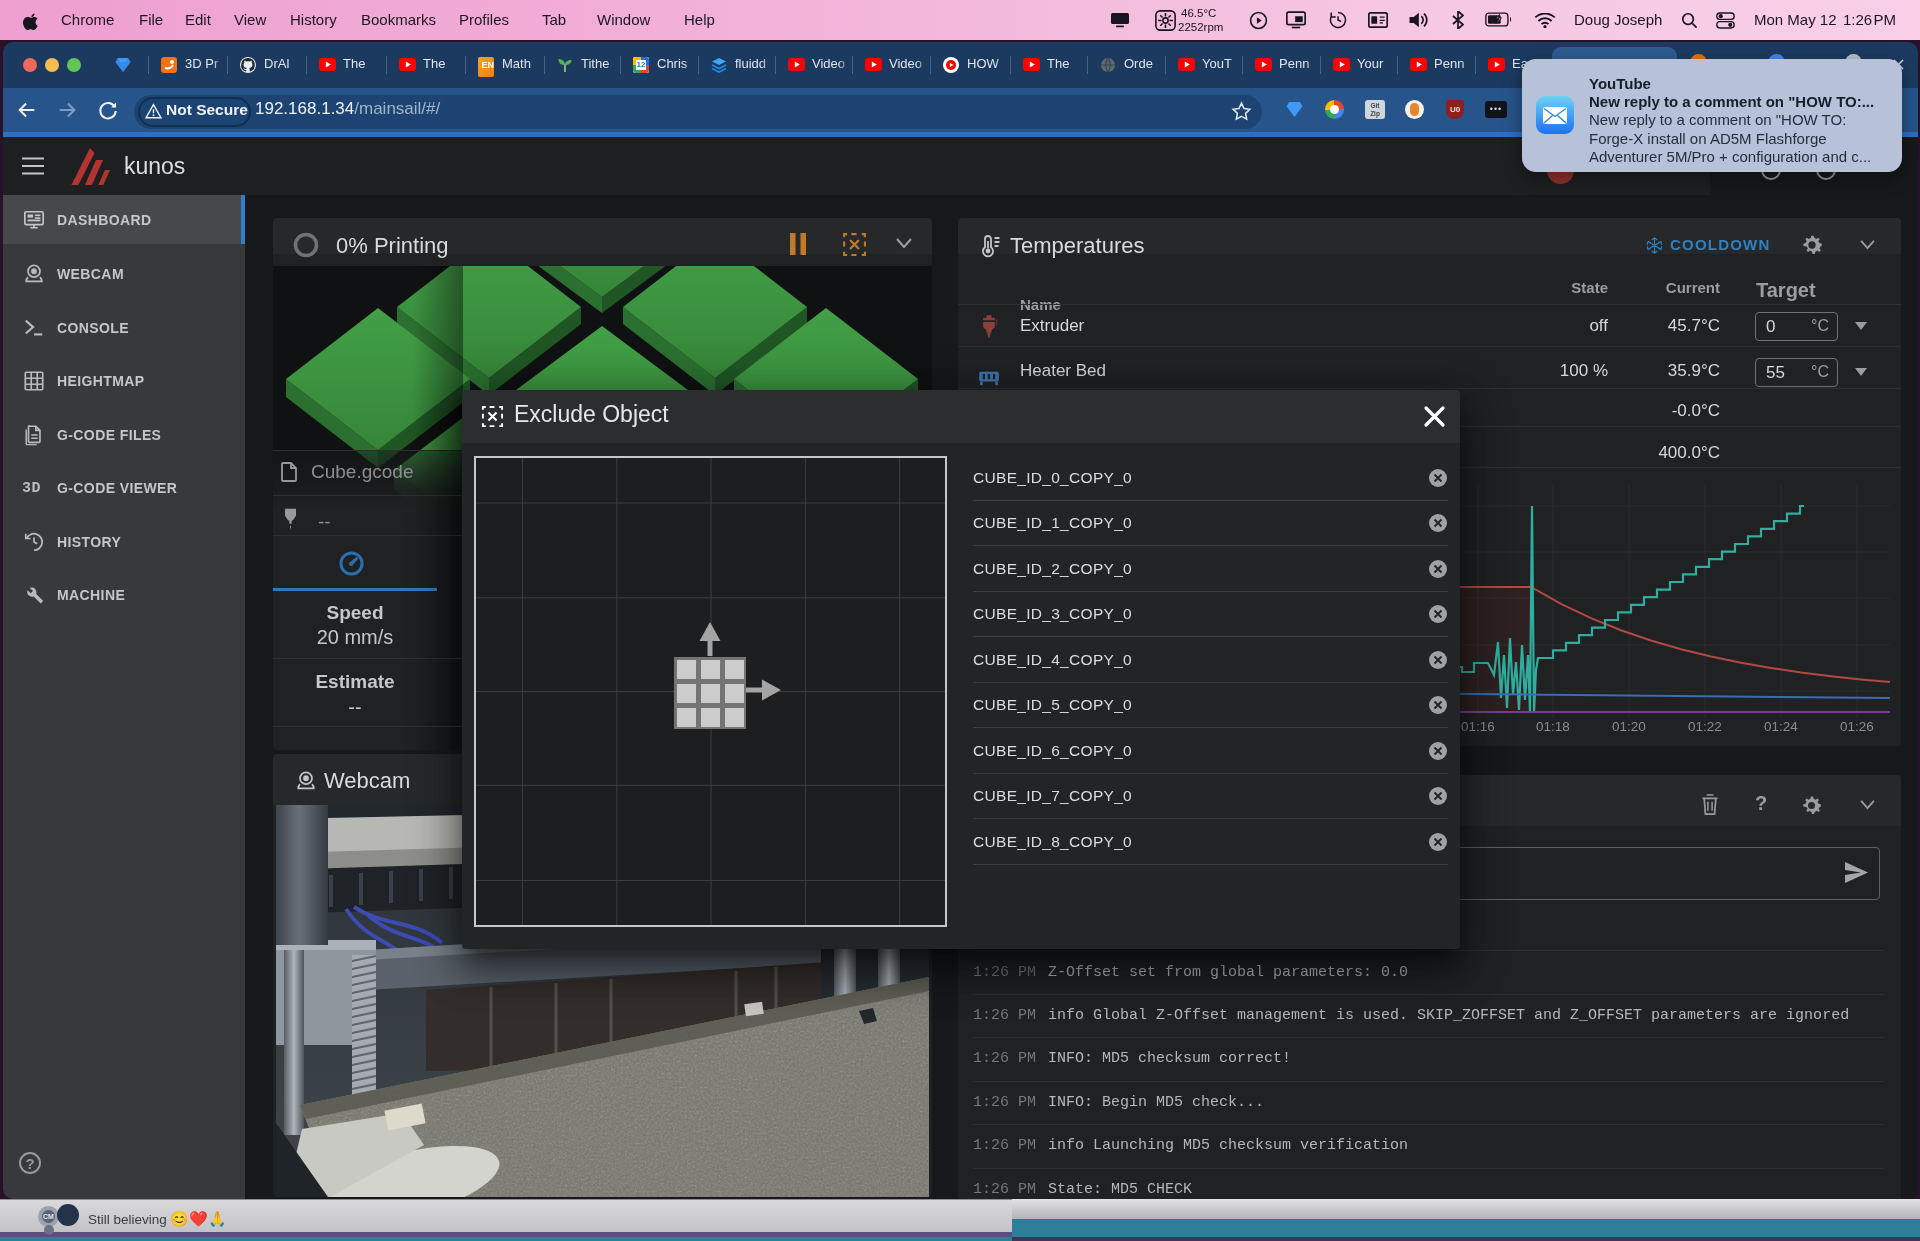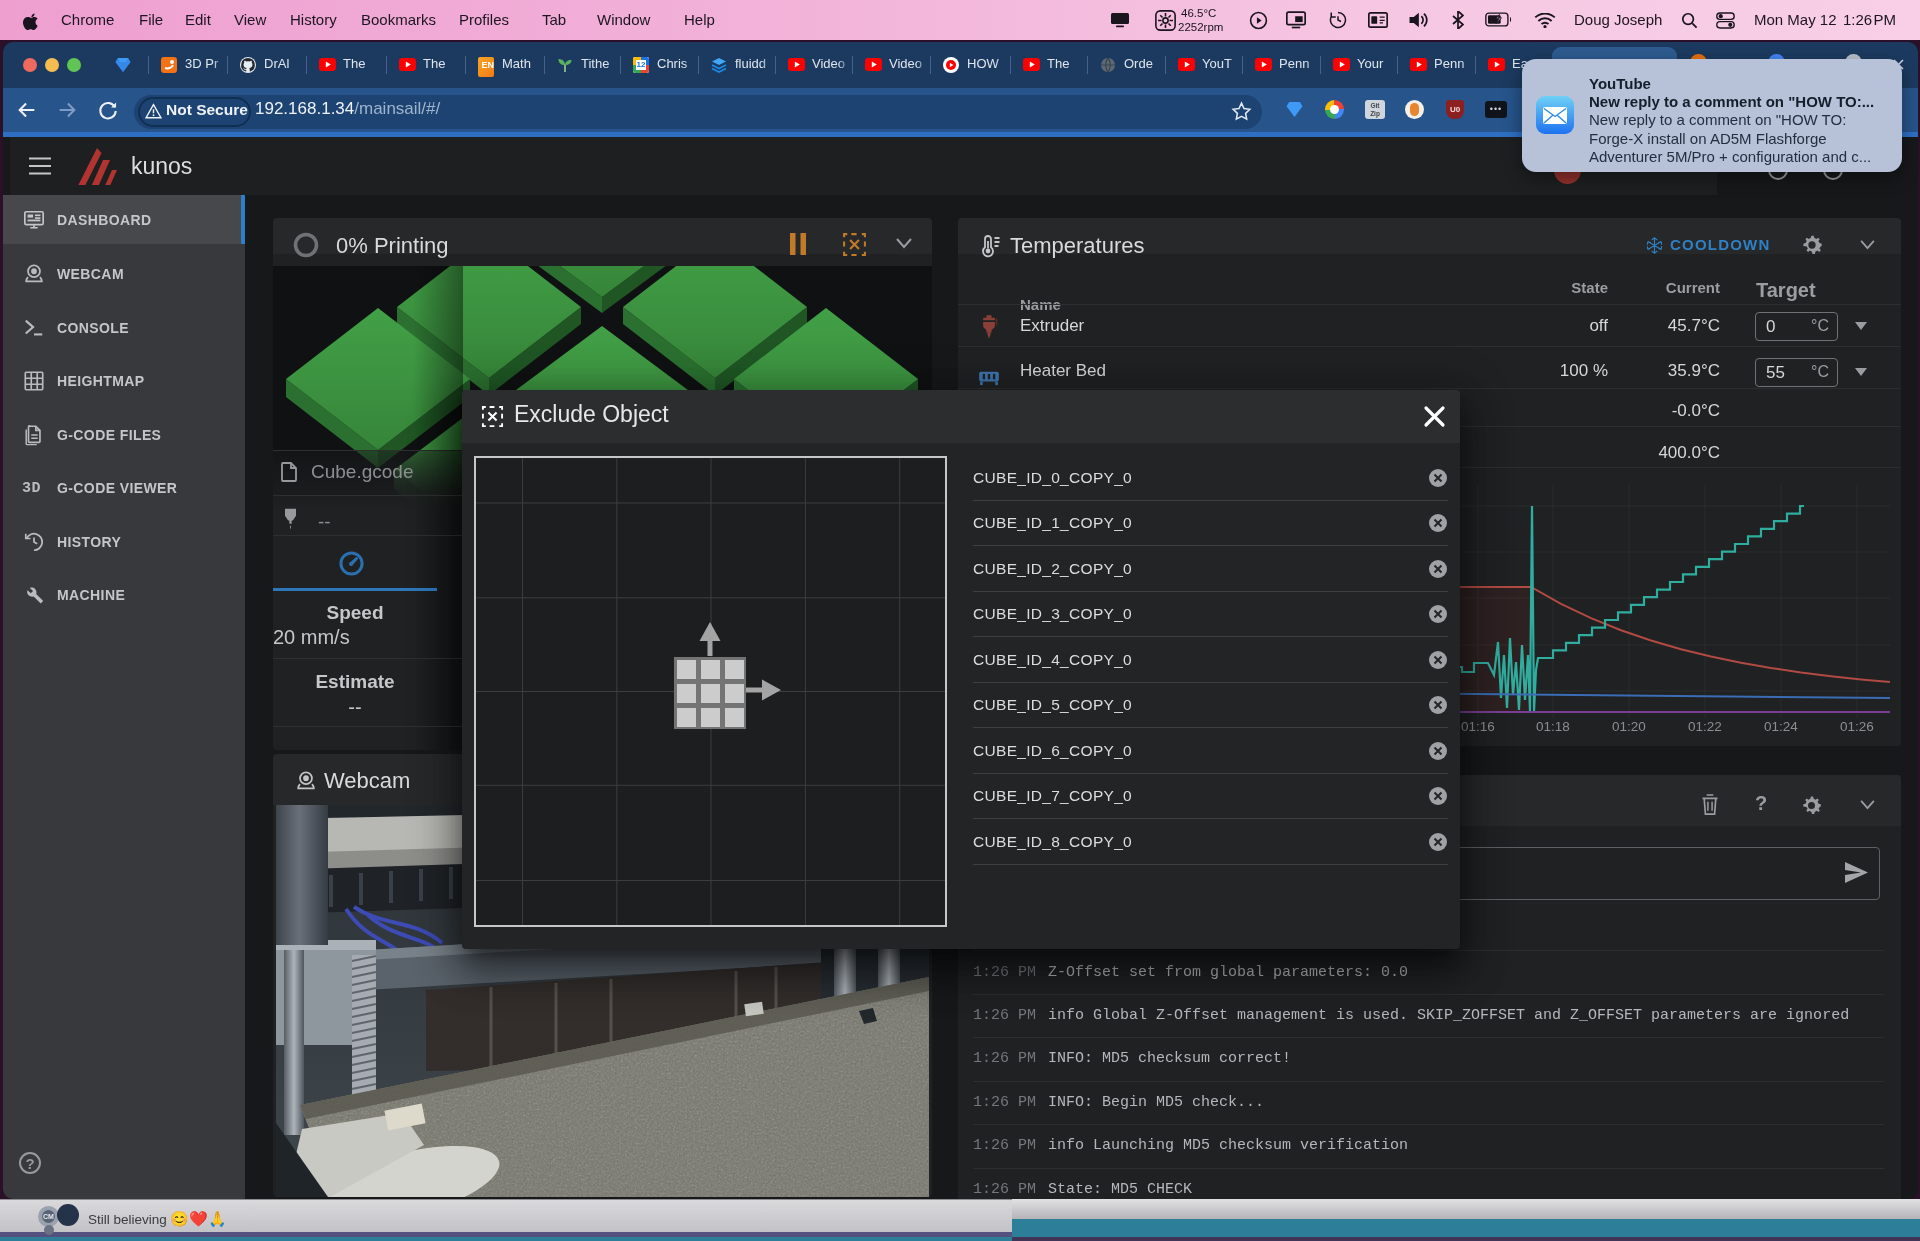--- a/index.html
+++ b/index.html
@@ -15,21 +15,21 @@
 #msgtxt{position:absolute;left:88px;top:1210px;font-size:13.5px;color:#3c3c40;z-index:2}
 
 #win{position:absolute;left:3px;top:42px;width:1915px;height:1157px;border-radius:10px;overflow:hidden;background:#17181a;z-index:5}
 #tabstrip{position:absolute;left:0;top:0;width:1915px;height:46px;background:#1c3a60}
 #toolbar{position:absolute;left:0;top:46px;width:1915px;height:44px;background:#27548b}
 #bluebar{position:absolute;left:0;top:90px;width:1915px;height:5px;background:#2e6fc4}
 .tabdiv{position:absolute;top:14px;width:1px;height:18px;background:#46628a}
 #tabs .lbl{position:absolute;top:14px;white-space:nowrap;overflow:hidden}
 
 #page{position:absolute;left:0;top:95px;width:1915px;height:1062px;background:#17181a}
-#navbar{position:absolute;left:7px;top:0;width:1707px;height:58px;background:#1d1f21}
+#navbar{position:absolute;left:0;top:0;width:1707px;height:58px;background:#1d1f21}
 #sidebar{position:absolute;left:0;top:58px;width:242px;height:1004px;background:#37393c}
 .sbitem{position:absolute;left:0;width:242px;height:53px;color:#c4c6c8;font-size:14px;font-weight:bold;letter-spacing:.4px}
 .sbitem .txt{position:absolute;left:54px;top:50%;transform:translateY(-50%)}
 .sbitem svg{position:absolute;left:20px;top:50%;transform:translateY(-50%)}
 .panel{position:absolute;background:#1f2123;border-radius:4px}
 .phead{position:absolute;left:0;top:0;width:100%;height:36px;background:#26282a;border-radius:4px 4px 0 0}
 .ptitle{position:absolute;top:15px;font-size:22px;font-weight:500;color:#d8dadb}
 
 #modal{position:absolute;left:459px;top:348px;width:998px;height:559px;background:#232425;border-radius:4px;box-shadow:0 11px 15px -7px rgba(0,0,0,.4),0 24px 38px 3px rgba(0,0,0,.35),0 9px 46px 8px rgba(0,0,0,.3);z-index:20}
 #modalhead{position:absolute;left:0;top:0;width:100%;height:53px;background:#2c2d2e;border-radius:4px 4px 0 0}
@@ -451,21 +451,21 @@
           <path d="M5 1h14v9H5zM5 10h14l-4 6h-6zM10.5 16h3v4h-3z" fill="#97999c"></path>
           <path d="M12 22c-1.5 2.5 0 4 0 5.5 0-1.5 1.5-3 0-5.5z" fill="#97999c"></path>
         </svg>
   <span style="position:absolute;left:45px;top:293px;font-size:19px;color:#8c8f92">--</span>
   <svg style="position:absolute;left:64px;top:331px" width="29" height="29" viewBox="0 0 24 24">
           <path d="M12 2A10 10 0 1 0 22 12 10 10 0 0 0 12 2zm0 17.5A7.5 7.5 0 1 1 19.5 12 7.5 7.5 0 0 1 12 19.5z" fill="#2a6fb0"></path>
           <path d="M15.9 6.7l-4.5 3.9a1.8 1.8 0 1 0 2.1 2.1l3.9-4.5c.4-.6-.9-1.9-1.5-1.5z" fill="#2a6fb0"></path>
         </svg>
   <div style="position:absolute;left:0;top:370px;width:164px;height:3px;background:#2d77bb"></div>
   <div style="position:absolute;left:0;top:384px;width:164px;text-align:center;font-size:19px;font-weight:bold;color:#c5c7c9">Speed</div>
-  <div style="position:absolute;left:0;top:408px;width:164px;font-size:20px;color:#c5c7c9">20 mm/s</div>
+  <div style="position:absolute;left:0;top:408px;width:164px;text-align:center;font-size:20px;color:#c5c7c9">20 mm/s</div>
   <div style="position:absolute;left:0;top:440px;width:659px;height:1px;background:#2d2f31"></div>
   <div style="position:absolute;left:0;top:453px;width:164px;text-align:center;font-size:19px;font-weight:bold;color:#c5c7c9">Estimate</div>
   <div style="position:absolute;left:0;top:478px;width:164px;text-align:center;font-size:20px;color:#c5c7c9">--</div>
   <div style="position:absolute;left:0;top:508px;width:659px;height:1px;background:#2d2f31"></div>
 </div>
   <div id="webcampanel" class="panel" style="left:270px;top:617px;width:659px;height:443px;overflow:hidden">
   <div style="position:absolute;left:0;top:0;width:659px;height:51px;background:#26282a;border-radius:4px 4px 0 0"></div>
   <svg style="position:absolute;left:22px;top:16px" width="22" height="22" viewBox="0 0 24 24">
           <g fill="none" stroke="#c3c5c7" stroke-width="1.9">
             <circle cx="12" cy="9" r="6.5"></circle>

